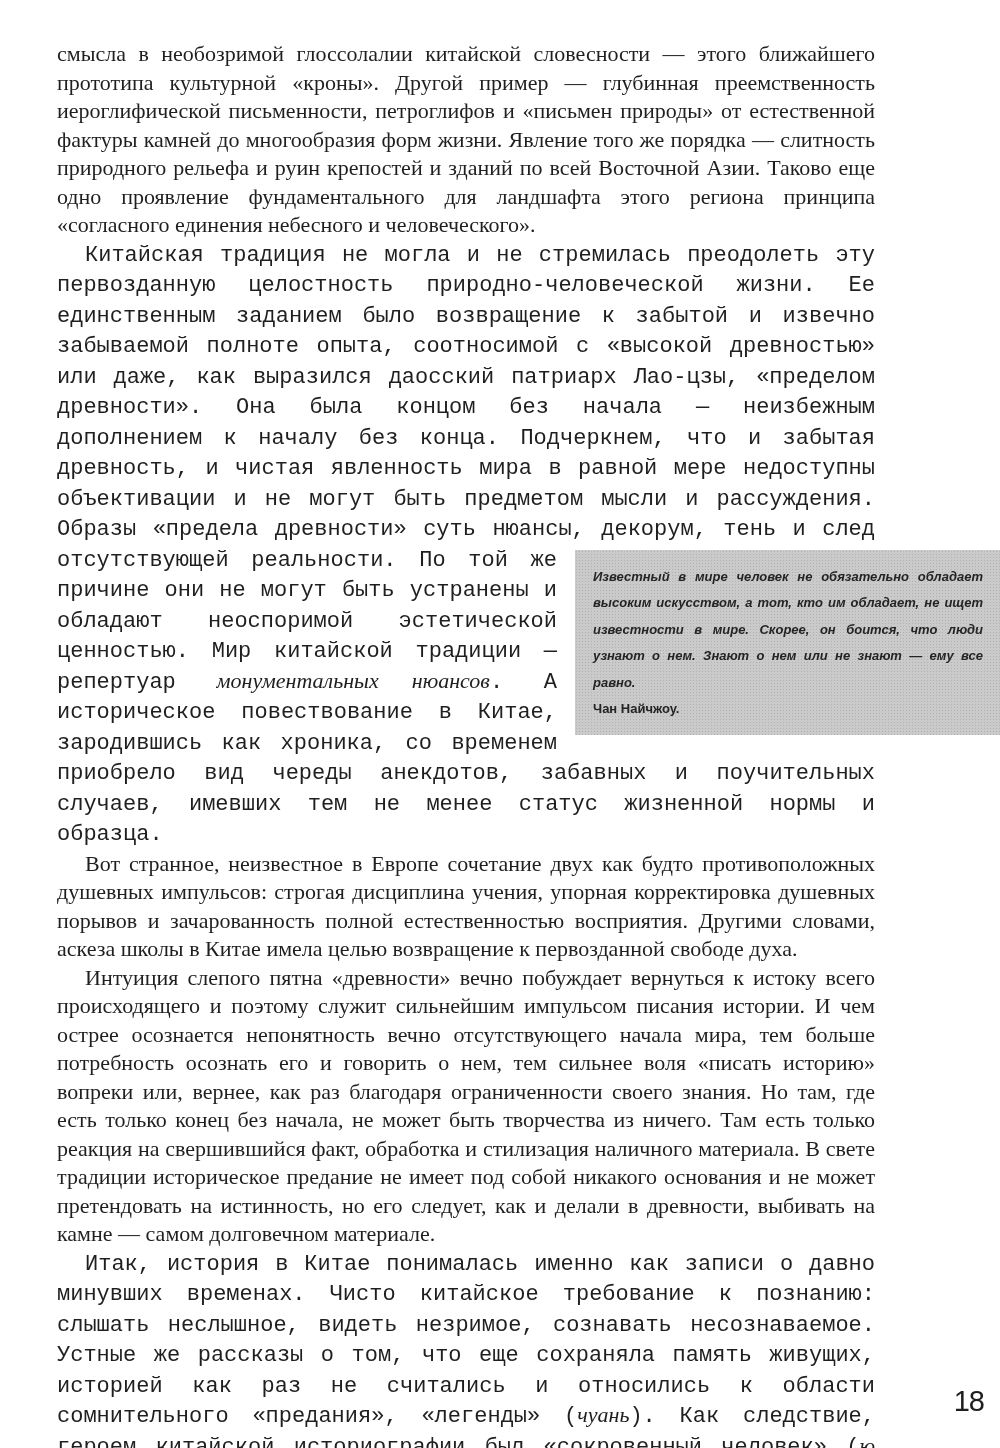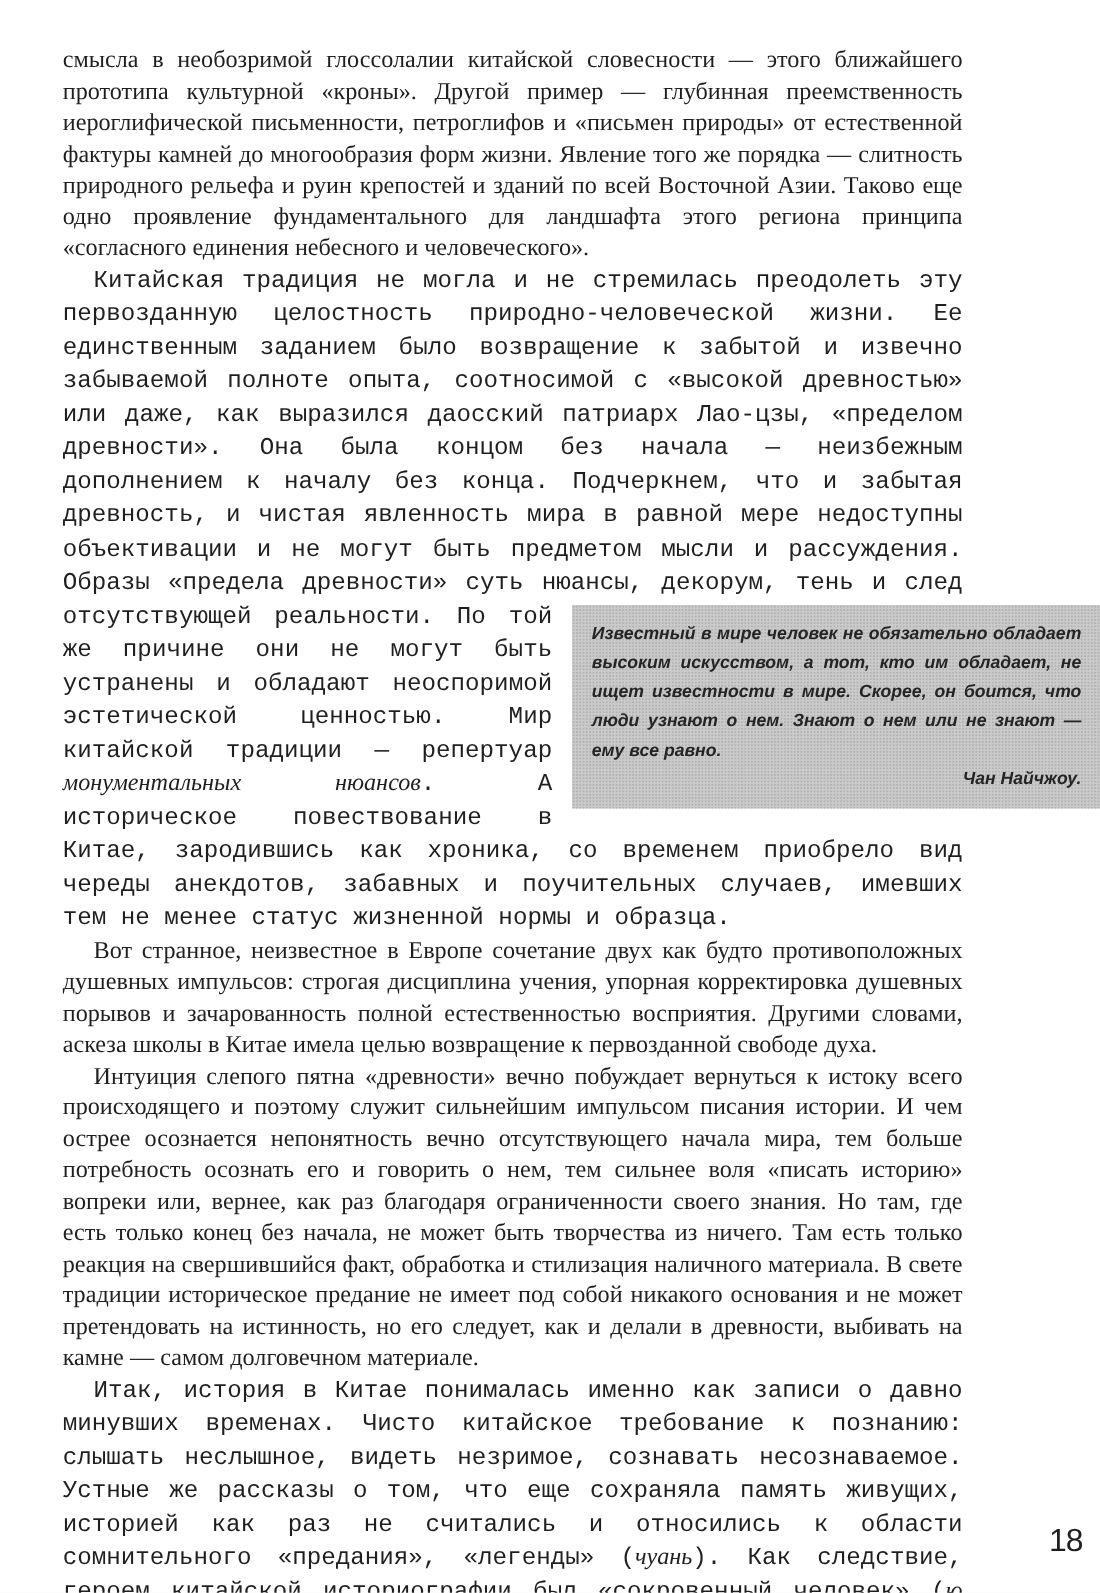--- a/index.html
+++ b/index.html
@@ -30,43 +30,42 @@
   .para.indent { text-indent: 28px; }
   .para .seg { text-indent: 0; font-family: Liberation Mono, monospace; }
 
   em.inline-italic { }
 
   
   .quote-box {
     display: block;
     float: right;
     box-sizing: border-box;
-    width: 480px;
+    width: 425px;
     margin: 5px -125px 9px 18px;
     padding: 14px 17px 12px 18px;
     background-color: var(--quote-bg, #cacaca);
     background-image: radial-gradient(circle, var(--quote-dot, #b2b2b2) 0.8px, rgba(0,0,0,0) 0.9px);
     background-size: 3px 3px;
     font-family: "Liberation Sans", sans-serif;
-    font-size: 16px;
+    font-size: 13px;
     line-height: 26.5px;
     color: var(--quote-text-color, #242424);
     text-indent: 0;
     text-align: justify;
   }
   .quote-body {
     display: block;
     font-style: italic;
     font-weight: bold;
   }
   .quote-attr {
     display: block;
-    text-align: right;
+    text-align: left;
     font-weight: bold;
-    font-style: italic;
   }
 
   .folio {
     position: absolute;
     right: 16px;
     bottom: 30px;
     font-family: "Liberation Sans", sans-serif;
     font-size: 29px;
     font-weight: normal;
     letter-spacing: -1px;

